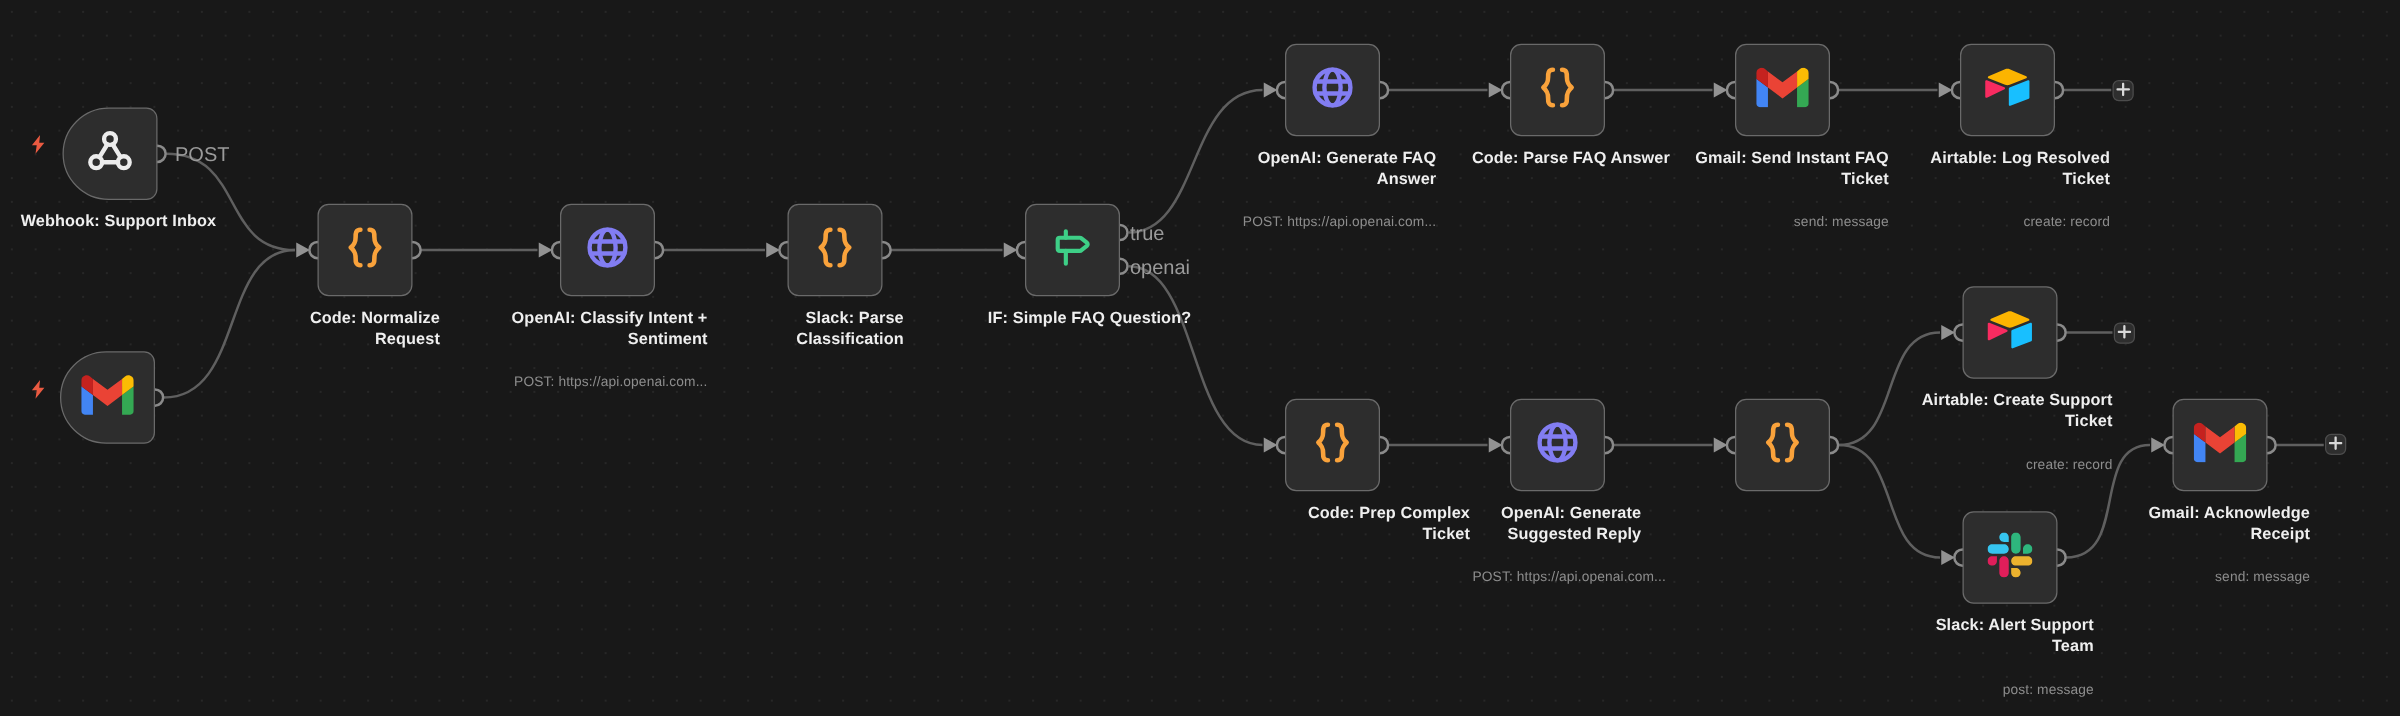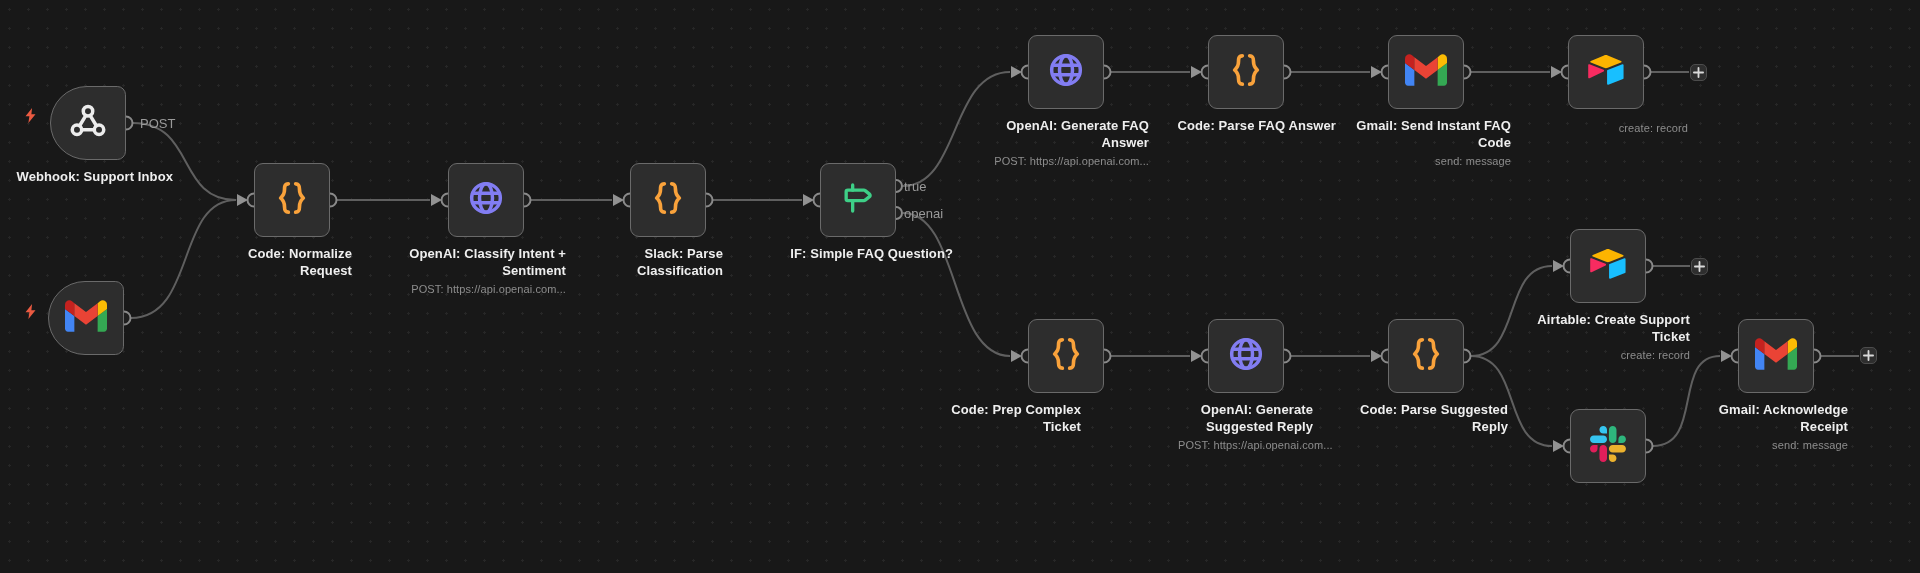--- a/index.html
+++ b/index.html
@@ -17,22 +17,22 @@
   .node{
     position:absolute;width:76px;height:74px;box-sizing:border-box;
     background:#2d2d2d;border:1px solid #6a6a6a;border-radius:9px;
     display:flex;align-items:center;justify-content:center;
   }
   .node.trigger{border-radius:38px 9px 9px 38px;}
   .node-label{
     position:absolute;text-align:right;color:#efefef;
     font-size:13px;font-weight:600;line-height:1.28;letter-spacing:.1px;
   }
-  .node-sub{margin-top:3px;color:#8d8d8d;font-size:11px;font-weight:400;white-space:nowrap;}
-  .conn-label{position:absolute;color:#9a9a9a;font-size:13px;font-weight:400;}
+  .node-sub{margin-top:20px;color:#8d8d8d;font-size:11px;font-weight:400;white-space:nowrap;}
+  .conn-label{position:absolute;color:#9a9a9a;font-size:16px;font-weight:400;}
   .plus{
     position:absolute;width:17px;height:17px;box-sizing:border-box;
     background:#2e2e2e;border:1px solid #4c4c4c;border-radius:5px;
     display:flex;align-items:center;justify-content:center;cursor:pointer;
   }
   .bolt{position:absolute;}
 </style>
 </head>
 <body>
 
@@ -331,39 +331,41 @@
     <div>IF: Simple FAQ Question?</div>
   </div>
   <div class="node-label" style="left:984px;top:118px;width:165px">
     <div>OpenAI: Generate FAQ Answer</div>
     <div class="node-sub">POST: https://api.openai.com...</div>
   </div>
   <div class="node-label" style="left:1156px;top:118px;width:180px">
     <div>Code: Parse FAQ Answer</div>
   </div>
   <div class="node-label" style="left:1341px;top:118px;width:170px">
-    <div>Gmail: Send Instant FAQ Code</div>
+    <div>Gmail: Send Instant FAQ Ticket</div>
     <div class="node-sub">send: message</div>
   </div>
   <div class="node-label" style="left:1523px;top:118px;width:165px">
+    <div>Airtable: Log Resolved Ticket</div>
     <div class="node-sub">create: record</div>
   </div>
-  <div class="node-label" style="left:936px;top:402px;width:145px">
+  <div class="node-label" style="left:1031px;top:402px;width:145px">
     <div>Code: Prep Complex Ticket</div>
   </div>
   <div class="node-label" style="left:1178px;top:402px;width:135px">
     <div>OpenAI: Generate Suggested Reply</div>
     <div class="node-sub">POST: https://api.openai.com...</div>
   </div>
-  <div class="node-label" style="left:1343px;top:402px;width:165px">
-    <div>Code: Parse Suggested Reply</div>
-  </div>
   <div class="node-label" style="left:1525px;top:312px;width:165px">
     <div>Airtable: Create Support Ticket</div>
     <div class="node-sub">create: record</div>
+  </div>
+  <div class="node-label" style="left:1540px;top:492px;width:135px">
+    <div>Slack: Alert Support Team</div>
+    <div class="node-sub">post: message</div>
   </div>
   <div class="node-label" style="left:1703px;top:402px;width:145px">
     <div>Gmail: Acknowledge Receipt</div>
     <div class="node-sub">send: message</div>
   </div>
 
   <div class="plus" style="left:1690px;top:64px">
     <span><svg width="11" height="11" viewBox="0 0 12 12" fill="none" stroke="#d9d9d9" stroke-width="2" stroke-linecap="round">
           <path d="M6 1v10M1 6h10"></path>
         </svg></span>

